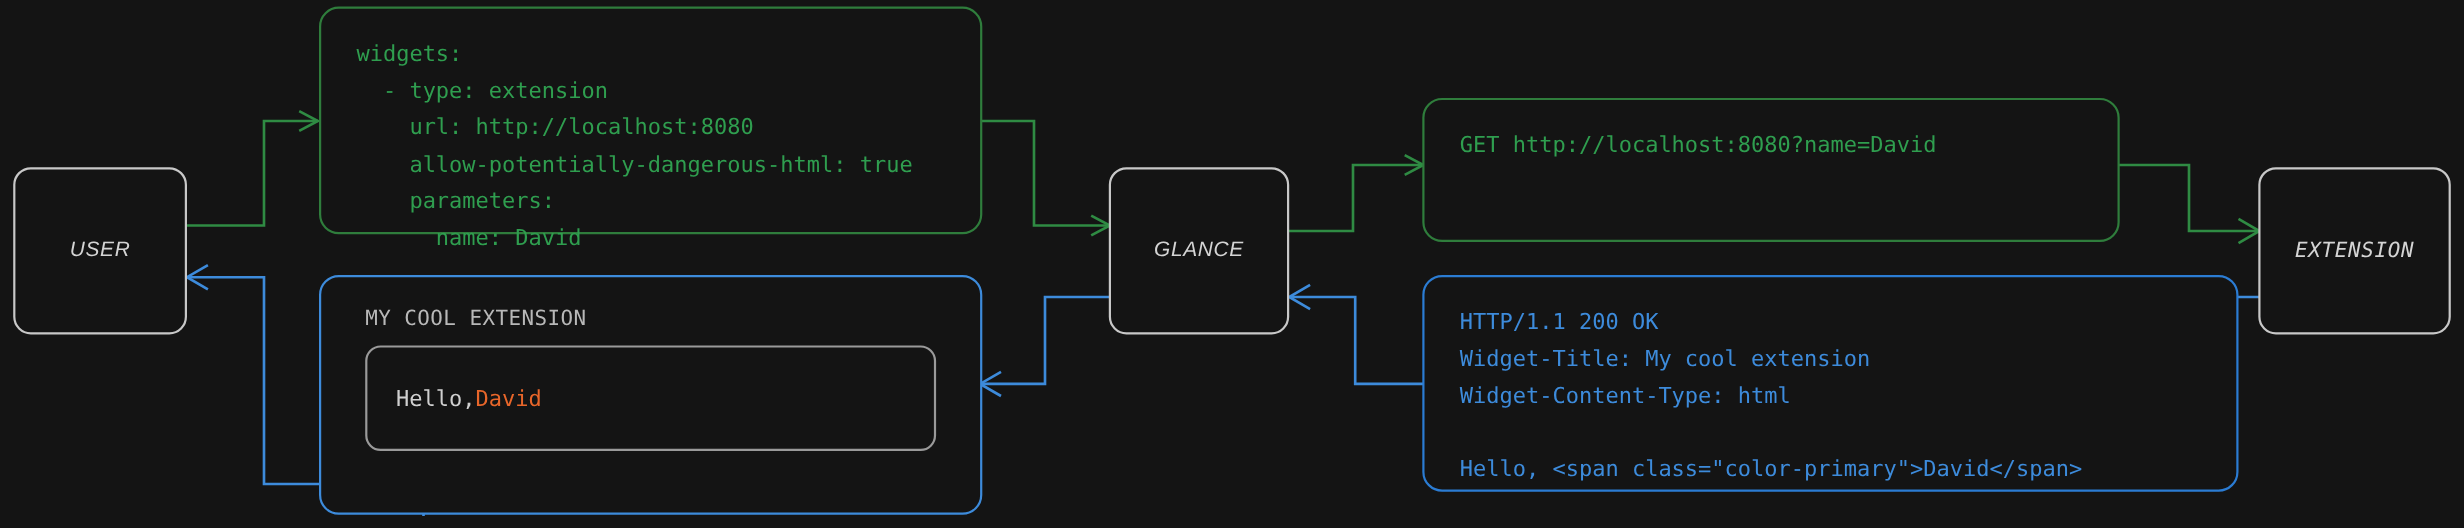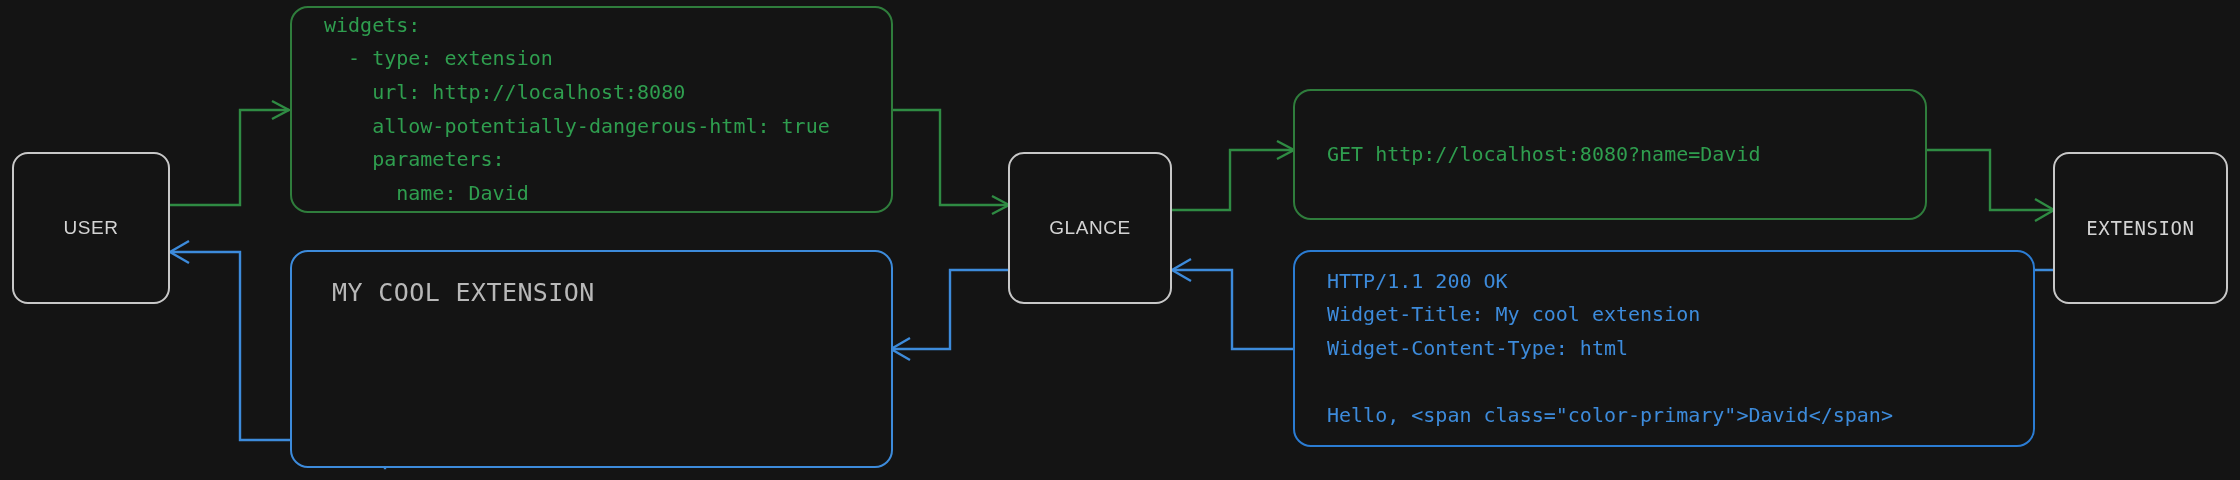--- a/index.html
+++ b/index.html
@@ -38,36 +38,36 @@
   }
   .actor {
     border: 2px solid #c8c8c8;
     display: flex;
     align-items: center;
     justify-content: center;
   }
   .actor .actor-label {
     color: #d4d4d4;
     letter-spacing: 0.6px;
+    font-style: italic;
   }
   .actor.sans .actor-label {
     font-family: "Liberation Sans", sans-serif;
     font-size: 19px;
   }
   .actor.mono .actor-label {
     font-family: "DejaVu Sans Mono", monospace;
     font-size: 19px;
   }
 
   
   .codebox {
     border-radius: 18px;
     padding: 24px 32px;
     display: flex;
-    align-items: center;
     font-family: "DejaVu Sans Mono", monospace;
     font-size: 20px;
     line-height: 1.68;
     white-space: pre;
   }
   .codebox.green {
     border: 2px solid #2f7d3c;
     color: #2f9e4f;
   }
   .codebox.blue {
@@ -82,21 +82,21 @@
 
   
   .widgetbox {
     border: 2px solid #3d8bdb;
     border-radius: 18px;
     padding: 26px 40px;
     box-sizing: border-box;
   }
   .widget-title {
     font-family: "DejaVu Sans Mono", monospace;
-    font-size: 25px;
+    font-size: 19px;
     color: #b8b8b8;
     letter-spacing: 0.4px;
     margin-bottom: 14px;
   }
   .widget-card {
     border: 2px solid #9a9a9a;
     border-radius: 14px;
     padding: 28px 26px;
     box-sizing: border-box;
     height: 96px;
@@ -170,15 +170,19 @@
   <div class="node codebox blue" style="left:1293px; top:250px; width:742px; height:197px;">
     <pre>HTTP/1.1 200 OK
 Widget-Title: My cool extension
 Widget-Content-Type: html
 
 Hello, &lt;span class="color-primary"&gt;David&lt;/span&gt;</pre>
   </div>
 
   <div class="node widgetbox" style="left:290px; top:250px; width:603px; height:218px;">
     <div class="widget-title">MY COOL EXTENSION</div>
+    <div class="widget-card">
+      <span>Hello, </span>
+        <span class="accent">David</span>
+    </div>
   </div>
 
 </div>
 
 </body></html>

